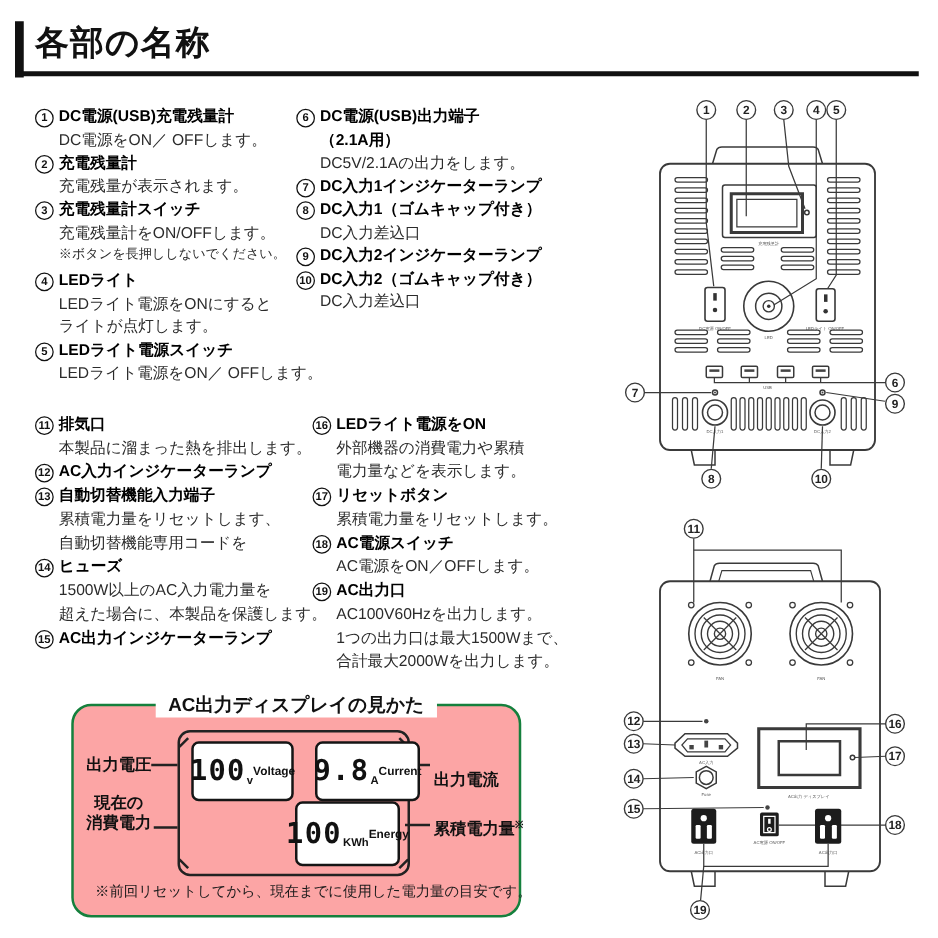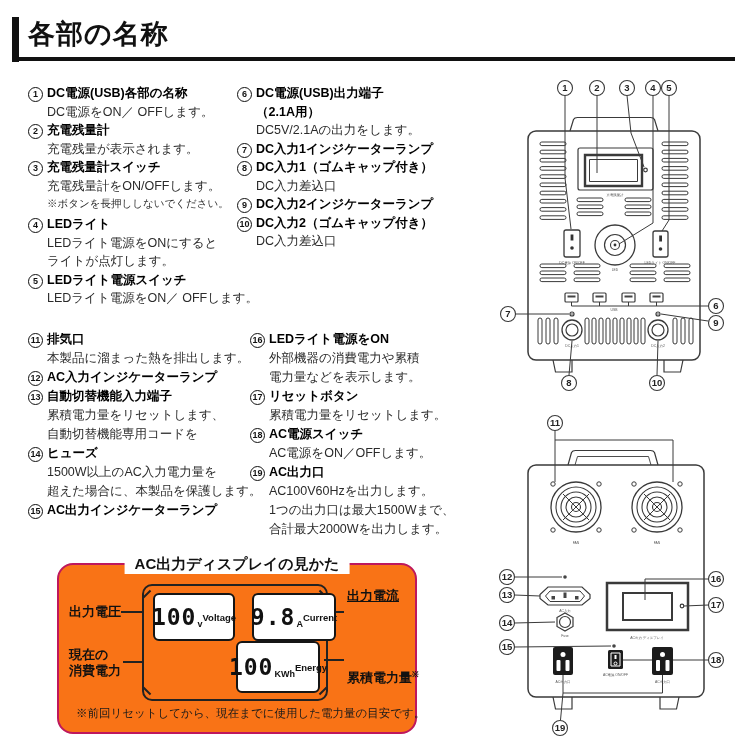--- a/index.html
+++ b/index.html
@@ -28,21 +28,21 @@
   .rear{position:absolute;left:490px;top:408px;}
   svg{overflow:visible;}
   svg *{vector-effect:non-scaling-stroke;}
   .st{fill:none;stroke:#3a3a3a;}
   .co{fill:#fff;stroke:#3a3a3a;stroke-width:1.1;}
   .ct{font-size:9.5px;font-weight:bold;fill:#222;text-anchor:middle;}
   .tl{font-size:3.4px;fill:#555;text-anchor:middle;}
   .dk{fill:#1c1c1c;stroke:none;}
   
   .guide{position:absolute;left:57px;top:563px;width:356px;height:167px;
-         border:2px solid #be185d;border-radius:16px;background:#f97316;}
+         border:2px solid #15803d;border-radius:16px;background:#fca5a5;text-align:center;}
   .gtitle{position:absolute;left:50%;top:-10px;transform:translateX(-50%);background:#fff;
           padding:0 10px;font-size:15px;font-weight:bold;white-space:nowrap;color:#111;}
   .mock{position:absolute;left:83px;top:19px;width:182px;height:113px;border:2px solid #222;border-radius:10px;}
   .cut{position:absolute;width:10px;height:2px;background:#222;}
   .q{position:absolute;border:2.5px solid #151515;border-radius:6px;background:#fff;
      display:flex;flex-direction:row;align-items:center;justify-content:center;}
   .qv{left:9px;top:7px;width:78px;height:44px;}
   .qc{left:108px;top:7px;width:80px;height:44px;}
   .qp{left:9px;top:55px;width:78px;height:48px;}
   .qe{left:92px;top:55px;width:80px;height:48px;}
@@ -61,21 +61,21 @@
 <div class="page">
 
   <div class="hbar"></div>
   <h1 class="htitle">各部の名称</h1>
   <div class="hrule"></div>
 
   <div class="sec s1">
     <div class="pi">
       <span class="cn">1</span>
       <div>
-          <div class="pt">DC電源(USB)各部の名称</div>
+          <div class="pt">DC電源(USB)充電残量計</div>
            <div class="pd">DC電源をON／ OFFします。</div>
         </div>
     </div>
     <div class="pi">
       <span class="cn">2</span>
       <div>
           <div class="pt">充電残量計</div>
            <div class="pd">充電残量が表示されます。</div>
         </div>
     </div>
@@ -494,30 +494,30 @@
         <text class="ct" x="70" y="323.4">19</text>
     </g>
   </svg>
 
   <div class="guide">
     <div class="gtitle">AC出力ディスプレイの見かた</div>
 
     <div class="glab" style="left:10px;top:39px;">出力電圧</div>
     <div class="lead" style="left:62px;top:46px;width:21px;"></div>
 
-    <div class="glab" style="left:10px;top:82px;font-family:Liberation Serif, serif;">
+    <div class="glab" style="left:10px;top:69px;font-family:Liberation Serif, serif;">
       <div>現在の</div>
       <div>消費電力</div>
     </div>
     <div class="lead" style="left:64px;top:96px;width:19px;"></div>
 
-    <div class="glab" style="left:288px;top:23px;text-decoration:underline;">出力電流</div>
+    <div class="glab" style="left:288px;top:51px;">出力電流</div>
     <div class="lead" style="left:265px;top:46px;width:20px;"></div>
 
-    <div class="glab" style="left:288px;top:87px;margin-top:15px;"><span>累積電力量</span><sup>※</sup></div>
+    <div class="glab" style="left:288px;top:87px;"><span>累積電力量</span><sup>※</sup></div>
     <div class="lead" style="left:265px;top:94px;width:20px;"></div>
 
     <div class="mock">
       <div class="cut" style="left:-2px;top:7px;transform:rotate(-45deg);"></div>
       <div class="cut" style="right:-2px;top:7px;transform:rotate(45deg);"></div>
       <div class="cut" style="left:-2px;bottom:7px;transform:rotate(45deg);"></div>
       <div class="cut" style="right:-2px;bottom:7px;transform:rotate(-45deg);"></div>
 
       <div class="q qv">
         <div class="val">

